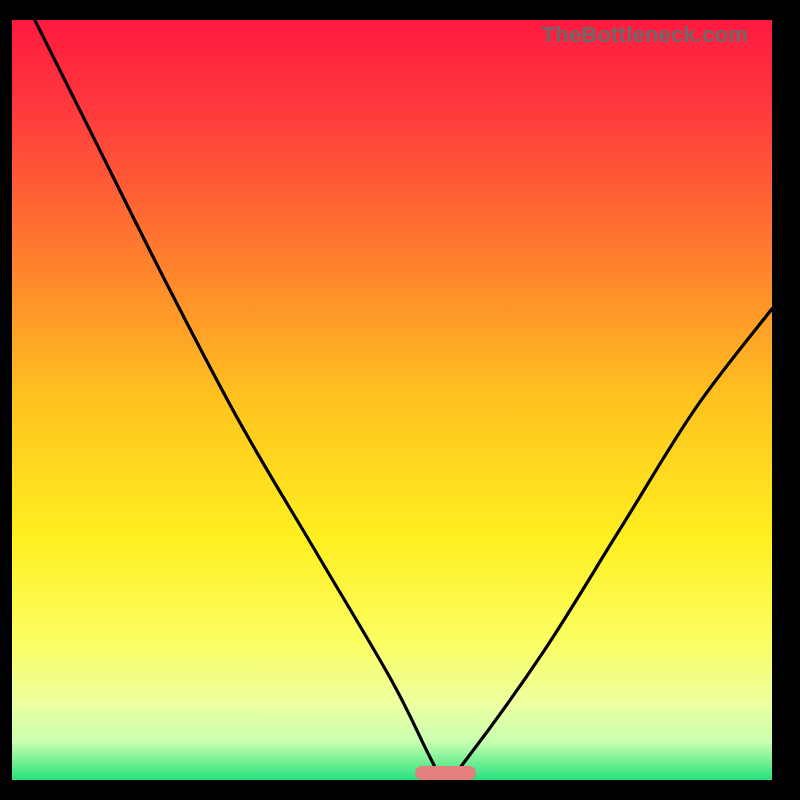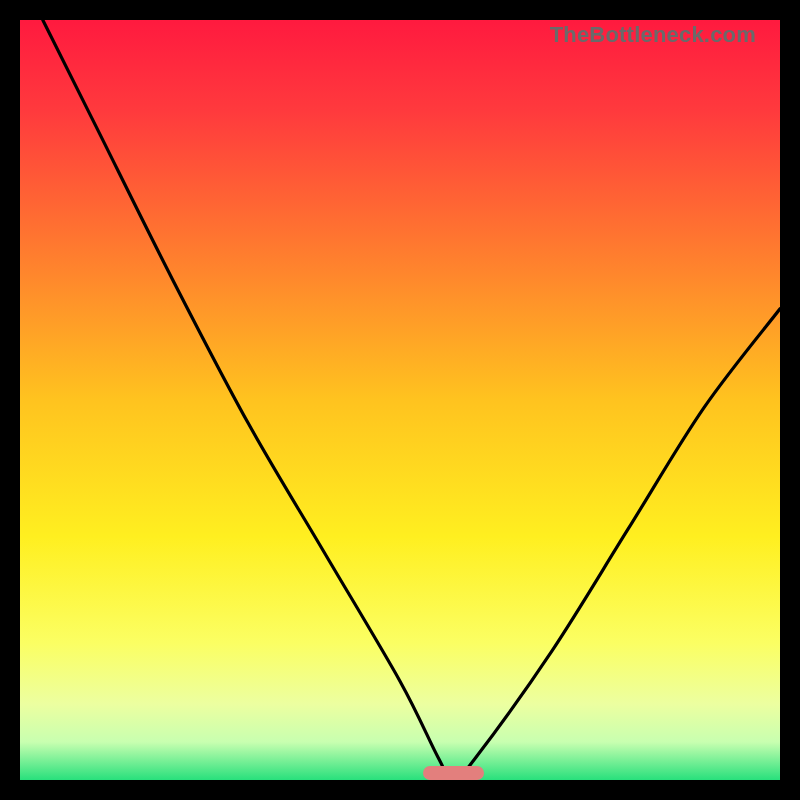--- a/index.html
+++ b/index.html
@@ -5,21 +5,21 @@
   html, body {
     margin: 0;
     padding: 0;
     width: 800px;
     height: 800px;
     background: #000;
     overflow: hidden;
   }
   .frame {
     position: absolute;
-    left: 20px;
+    left: 12px;
     top: 20px;
     width: 760px;
     height: 760px;
     background: #000;
   }
   .gradient {
     position: absolute;
     left: 0;
     top: 0;
     width: 760px;

